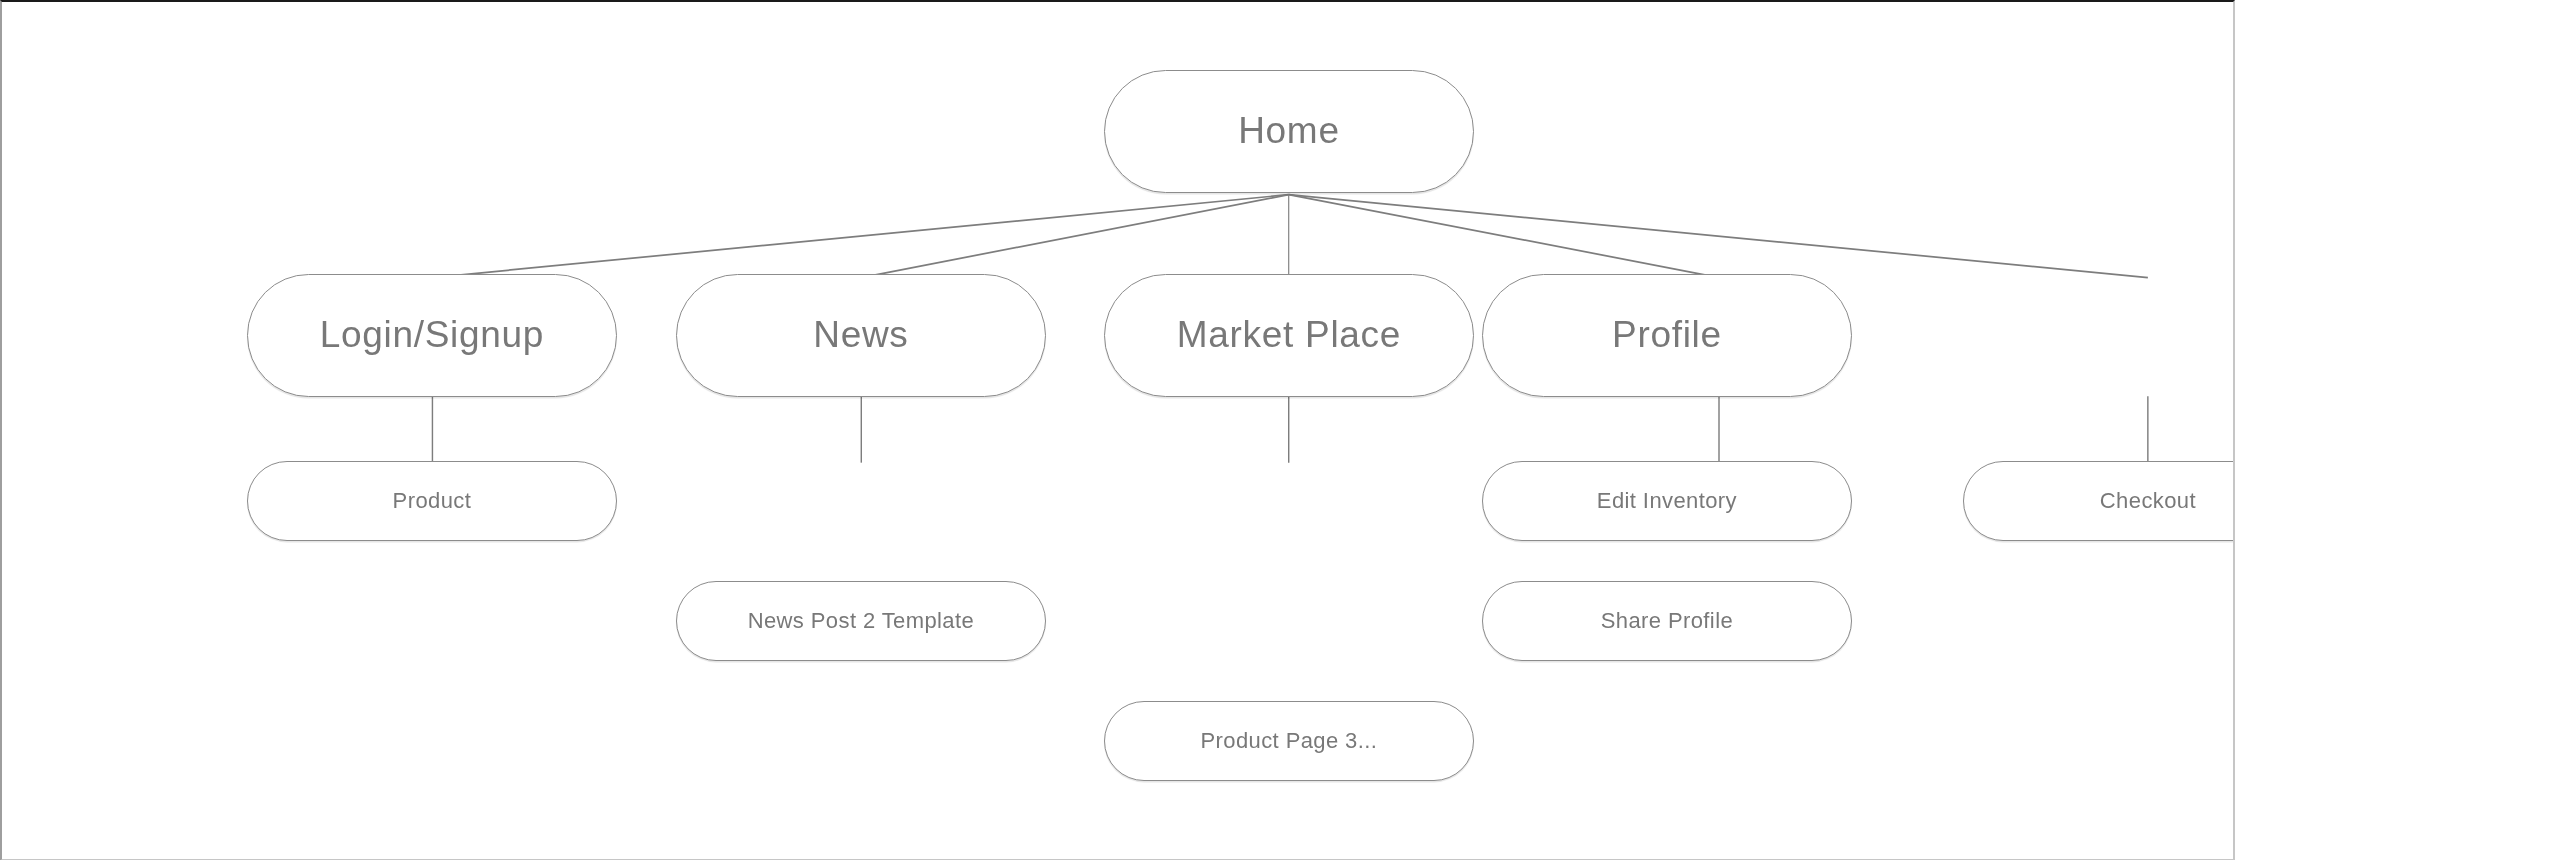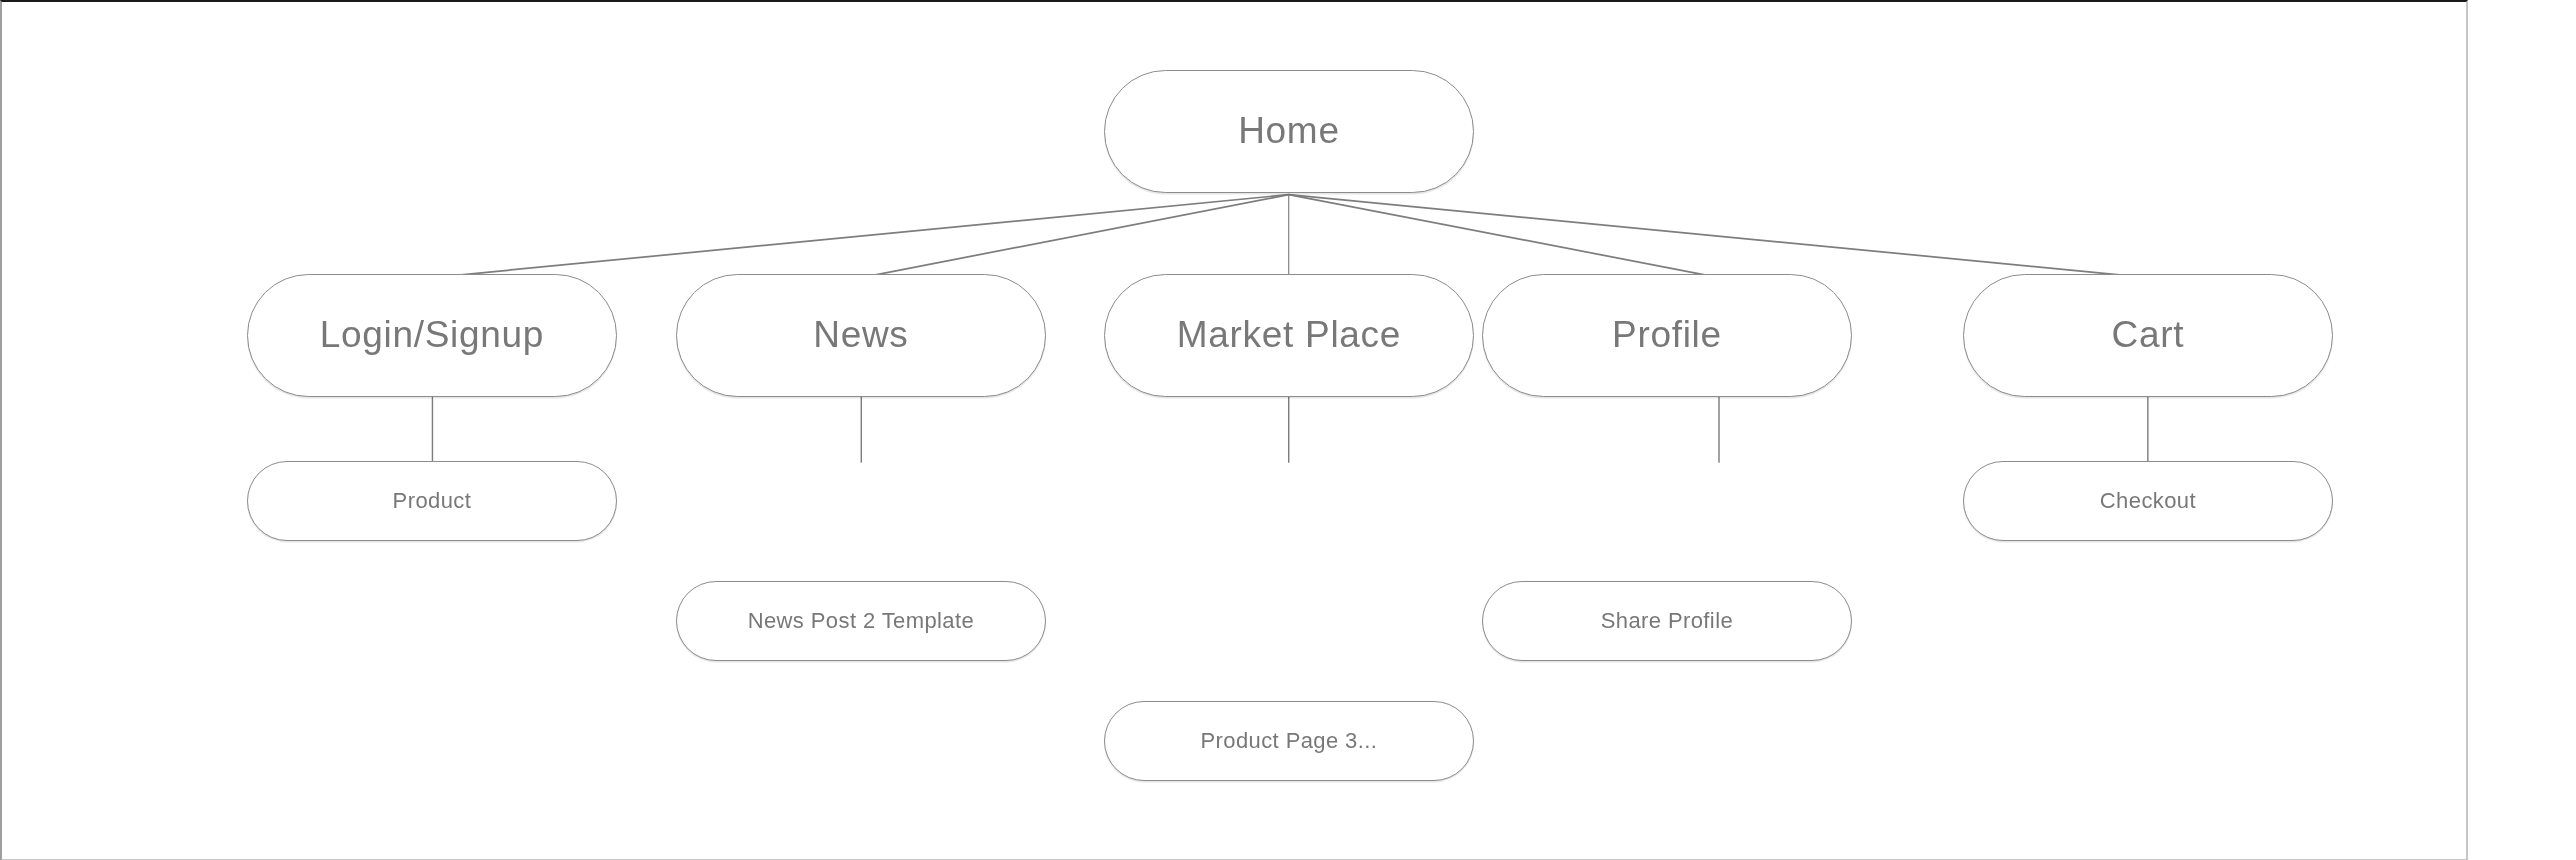--- a/index.html
+++ b/index.html
@@ -4,21 +4,21 @@
 <style>
   html, body {
     margin: 0;
     padding: 0;
     background: #ffffff;
     font-family: "Liberation Sans", "DejaVu Sans", sans-serif;
   }
 
   .frame {
     position: relative;
-    width: 2468px;
+    width: 2235px;
     height: 861px;
     box-sizing: border-box;
     background: #ffffff;
     border-top: 2.1px solid #1a1a1a;
     border-left: 2.1px solid #9e9e9e;
     border-right: 2.1px solid #c6c6c6;
     border-bottom: 2.1px solid #c6c6c6;
     overflow: hidden;
   }
 
@@ -101,36 +101,36 @@
   </div>
   <div class="node lvl-big col2 row-lvl2">
     <span class="label">News</span>
   </div>
   <div class="node lvl-big col3 row-lvl2">
     <span class="label">Market Place</span>
   </div>
   <div class="node lvl-big col4 row-lvl2">
     <span class="label">Profile</span>
   </div>
-  <div class="node lvl-big col5 row-lvl2">
-    <span class="label">Cart</span>
-  </div>
 
   <div class="node lvl-sub col1 row-sub1">
     <span class="label">Product</span>
   </div>
 
   <div class="node lvl-sub col2 row-sub2">
     <span class="label">News Post 2 Template</span>
   </div>
 
   <div class="node lvl-sub col3 row-sub3">
     <span class="label">Product Page 3...</span>
   </div>
 
+  <div class="node lvl-sub col4 row-sub1">
+    <span class="label">Edit Inventory</span>
+  </div>
   <div class="node lvl-sub col4 row-sub2">
     <span class="label">Share Profile</span>
   </div>
 
   <div class="node lvl-sub col5 row-sub1">
     <span class="label">Checkout</span>
   </div>
 
 </div>
 

